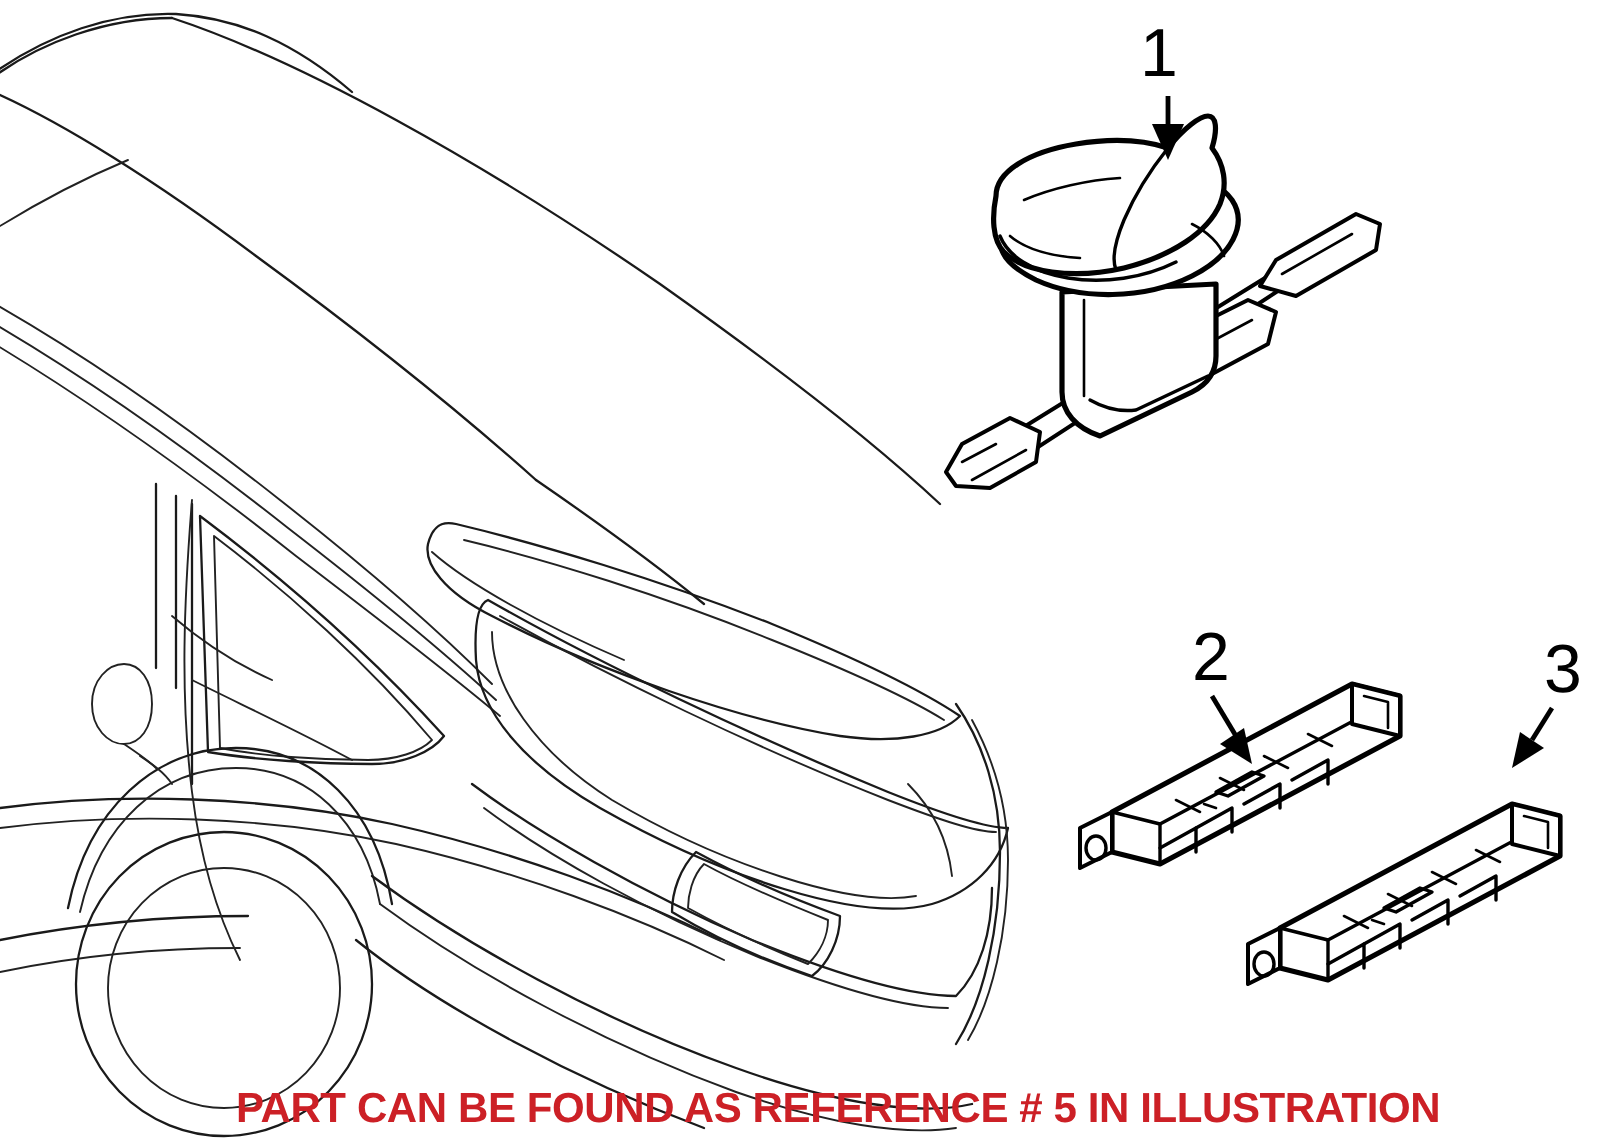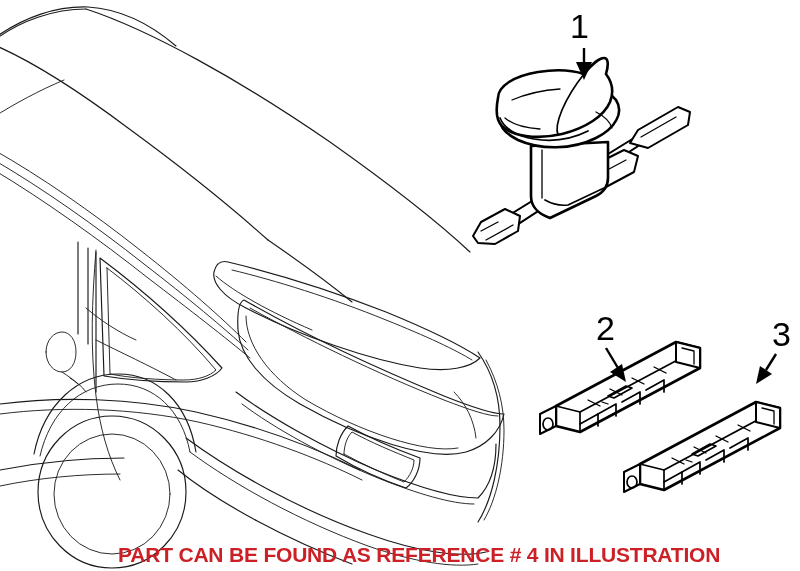--- a/index.html
+++ b/index.html
@@ -288,15 +288,15 @@
     </g>
 
     <g>
       <text class="callout-num" x="772" y="346">3</text>
       <path class="callout-line" d="M 776,354 L 766,370"></path>
       <path class="callout-head" d="M 756,384 L 760,366 L 772,374 Z"></path>
     </g>
 
   </svg>
 
-  <p class="caption-text">PART CAN BE FOUND AS REFERENCE # 4 IN ILLUSTRATION</p>
+  <p class="caption-text">PART CAN BE FOUND AS REFERENCE # 5 IN ILLUSTRATION</p>
 
 </div>
 
 </body></html>

